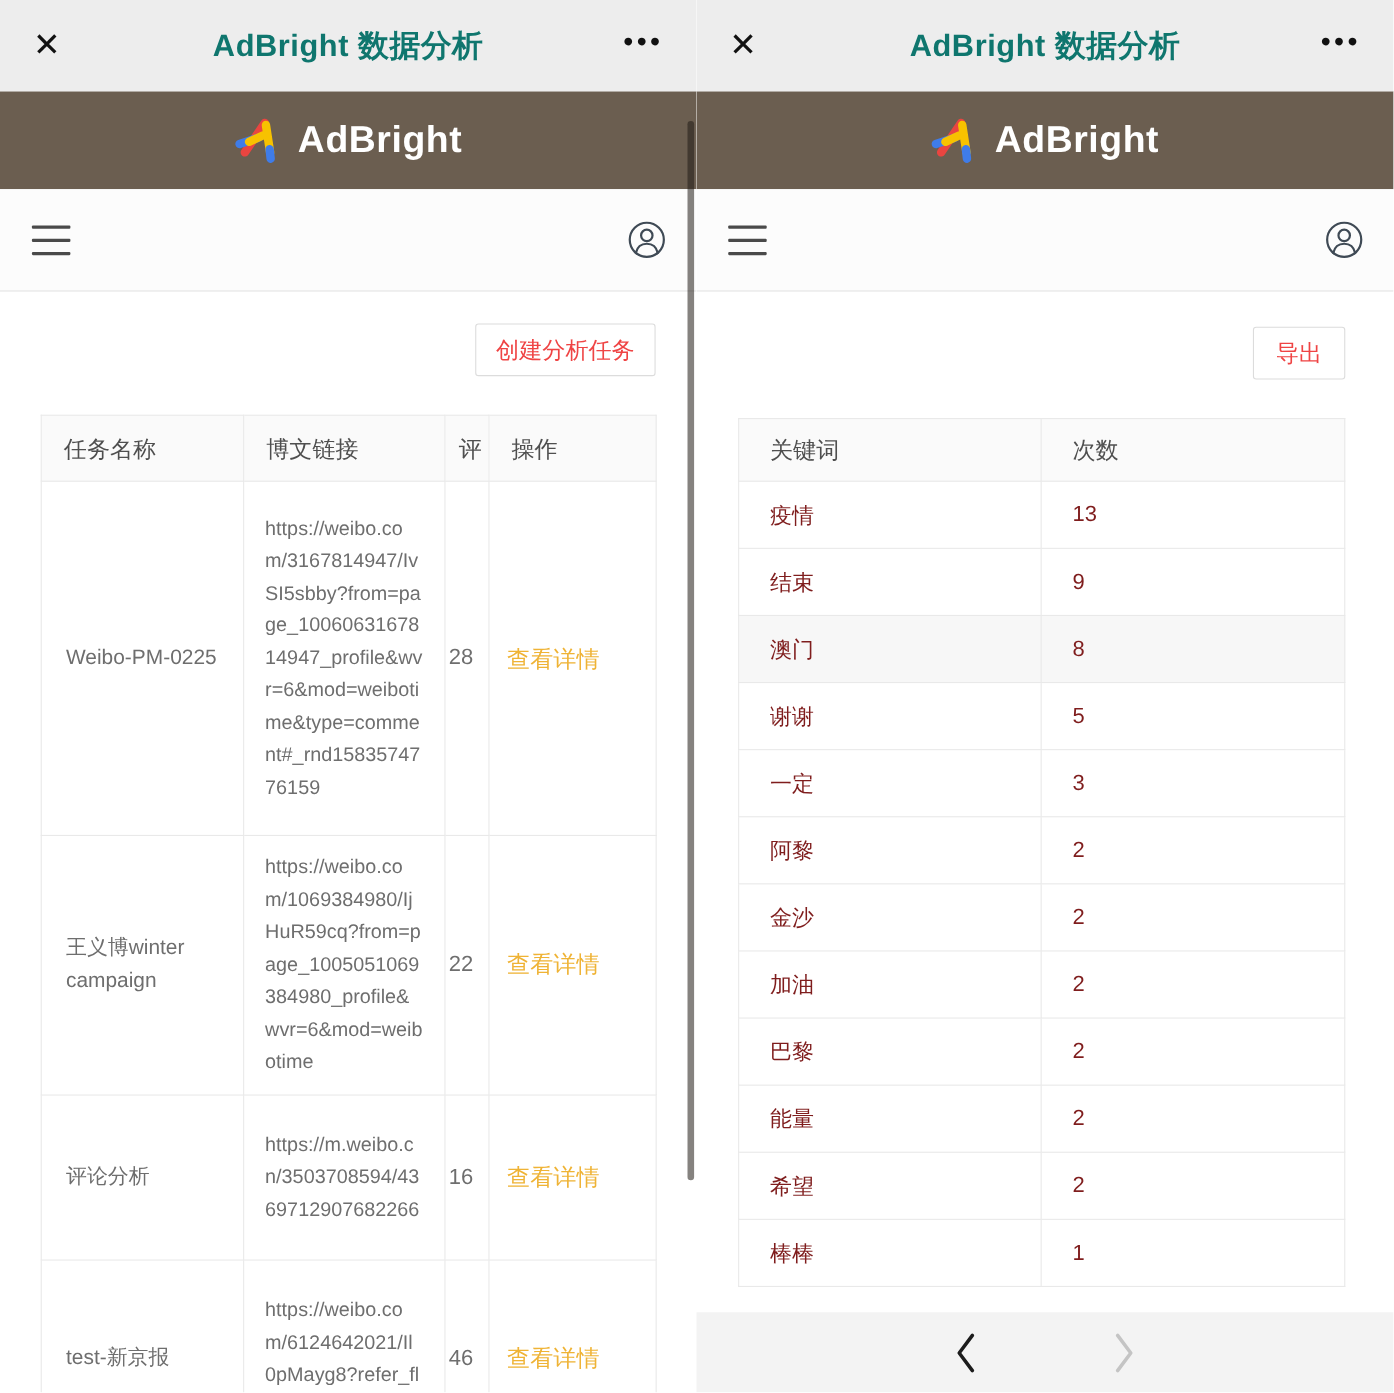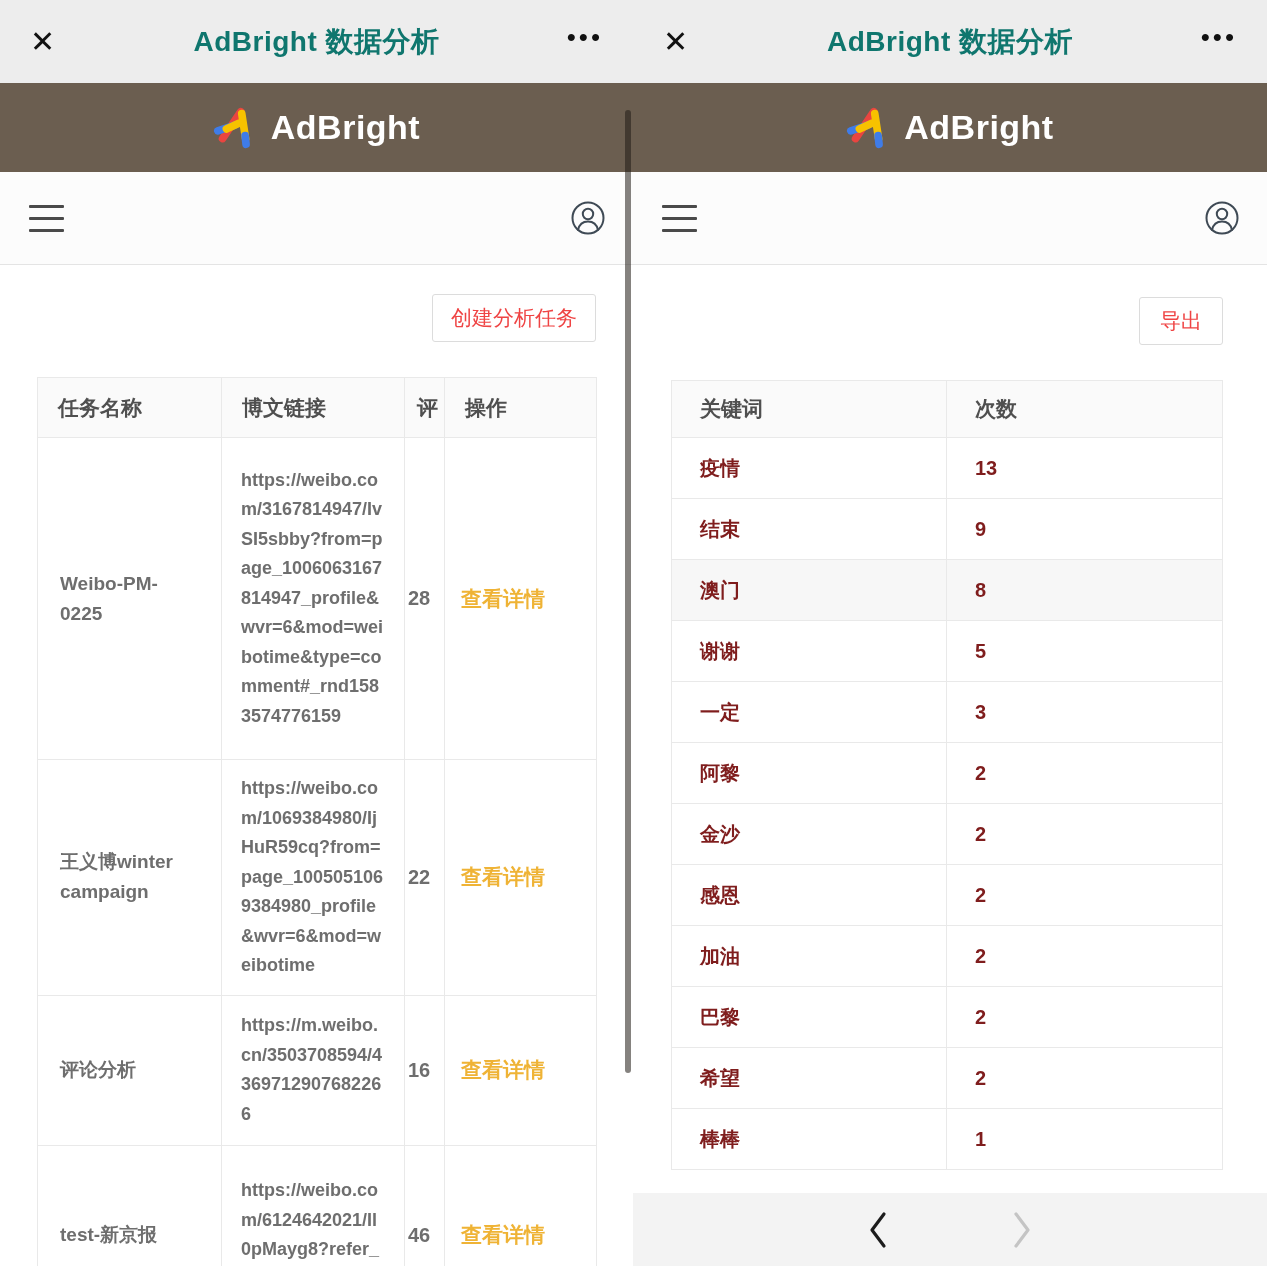--- a/index.html
+++ b/index.html
@@ -47,21 +47,21 @@
     color:#ef4444; font-size:21px; padding:9px 20px; cursor:pointer;
     font-family:inherit;
   }
   .btn-row { display:flex; justify-content:flex-end; }
   .left-panel .btn-row { margin:29px 37px 0 37px; }
   .right-panel .btn-row { margin:32px 44px 0 38px; }
   .left-panel .pill-btn { padding:9px 18px; }
 
   
   table { border-collapse:collapse; table-layout:fixed; background:#fff; }
-  th, td { border:1px solid #e9e9e9; font-weight:700; text-align:left; }
+  th, td { border:1px solid #e9e9e9; font-weight:400; text-align:left; }
   thead th { background:#fafafa; color:#4f4f4f; font-size:21px; height:60px; padding:0 20px; }
 
   .task-table { width:559px; margin:35px 0 0 37px; }
   .task-table td { color:#6e6e6e; font-size:18px; vertical-align:middle; }
   .task-table td.cell-name { padding:0 22px; line-height:30px; font-size:19px; }
   .task-table td.cell-url  { padding:14px 19px; line-height:29.5px; word-break:break-all; overflow:hidden; }
   .task-table td.cell-count{ padding:0 0 0 3px; font-size:20px; overflow:hidden; white-space:nowrap; }
   .task-table td.cell-action { padding:0 16px; }
   .task-table th.th-count { padding:0 0 0 12px; overflow:hidden; white-space:nowrap; }
   .detail-link { color:#efb335; font-size:21px; text-decoration:none; cursor:pointer; white-space:nowrap; }
@@ -240,29 +240,29 @@
           </tr>
           <tr>
             <td>阿黎</td>
             <td>2</td>
           </tr>
           <tr>
             <td>金沙</td>
             <td>2</td>
           </tr>
           <tr>
-            <td>感恩</td>
-            <td>2</td>
-          </tr>
-          <tr>
             <td>加油</td>
             <td>2</td>
           </tr>
           <tr>
             <td>巴黎</td>
+            <td>2</td>
+          </tr>
+          <tr>
+            <td>能量</td>
             <td>2</td>
           </tr>
           <tr>
             <td>希望</td>
             <td>2</td>
           </tr>
           <tr>
             <td>棒棒</td>
             <td>1</td>
           </tr>

